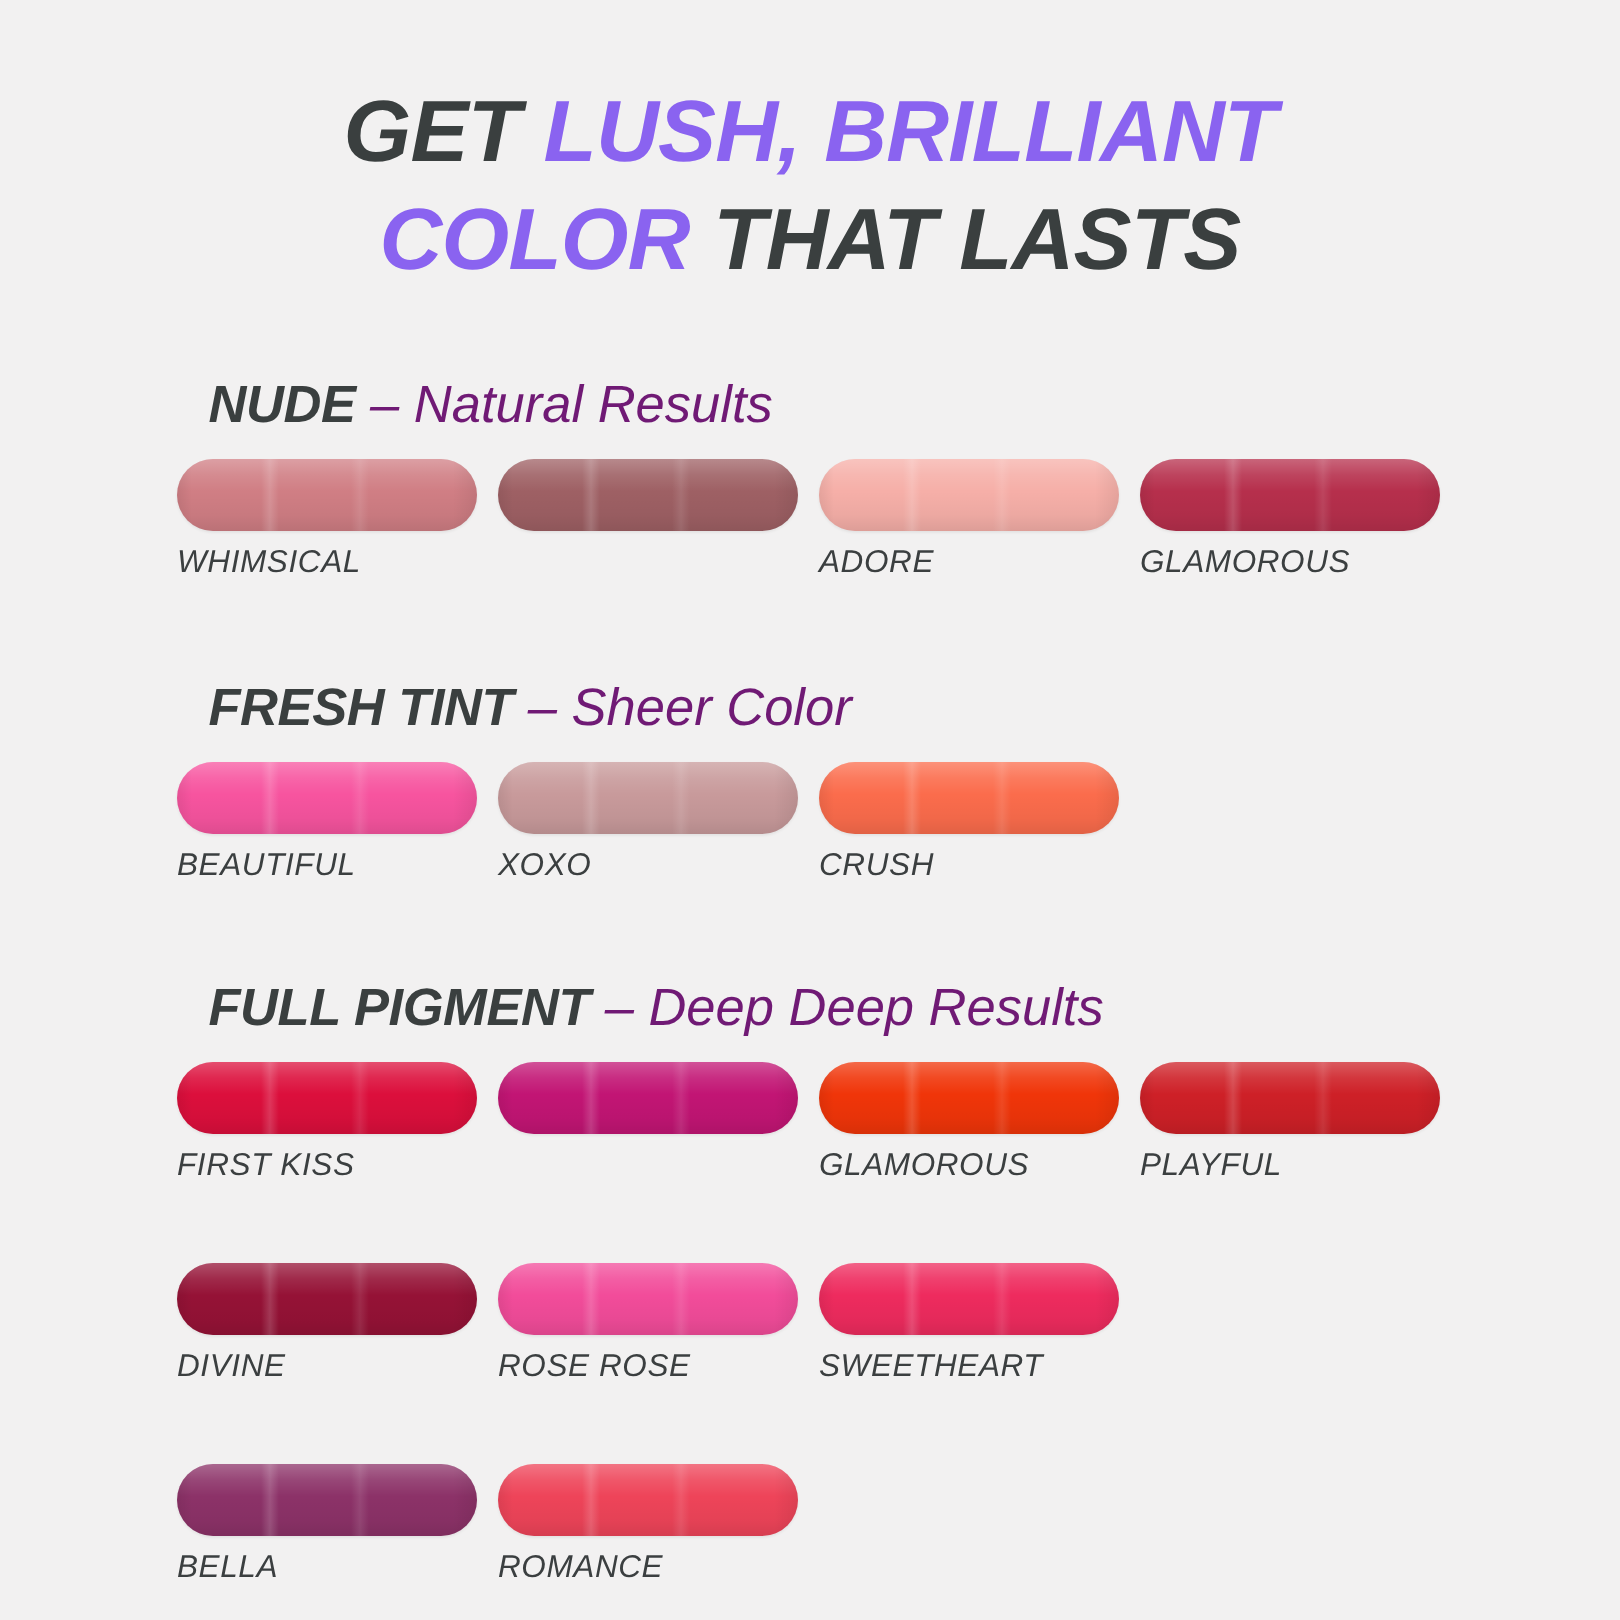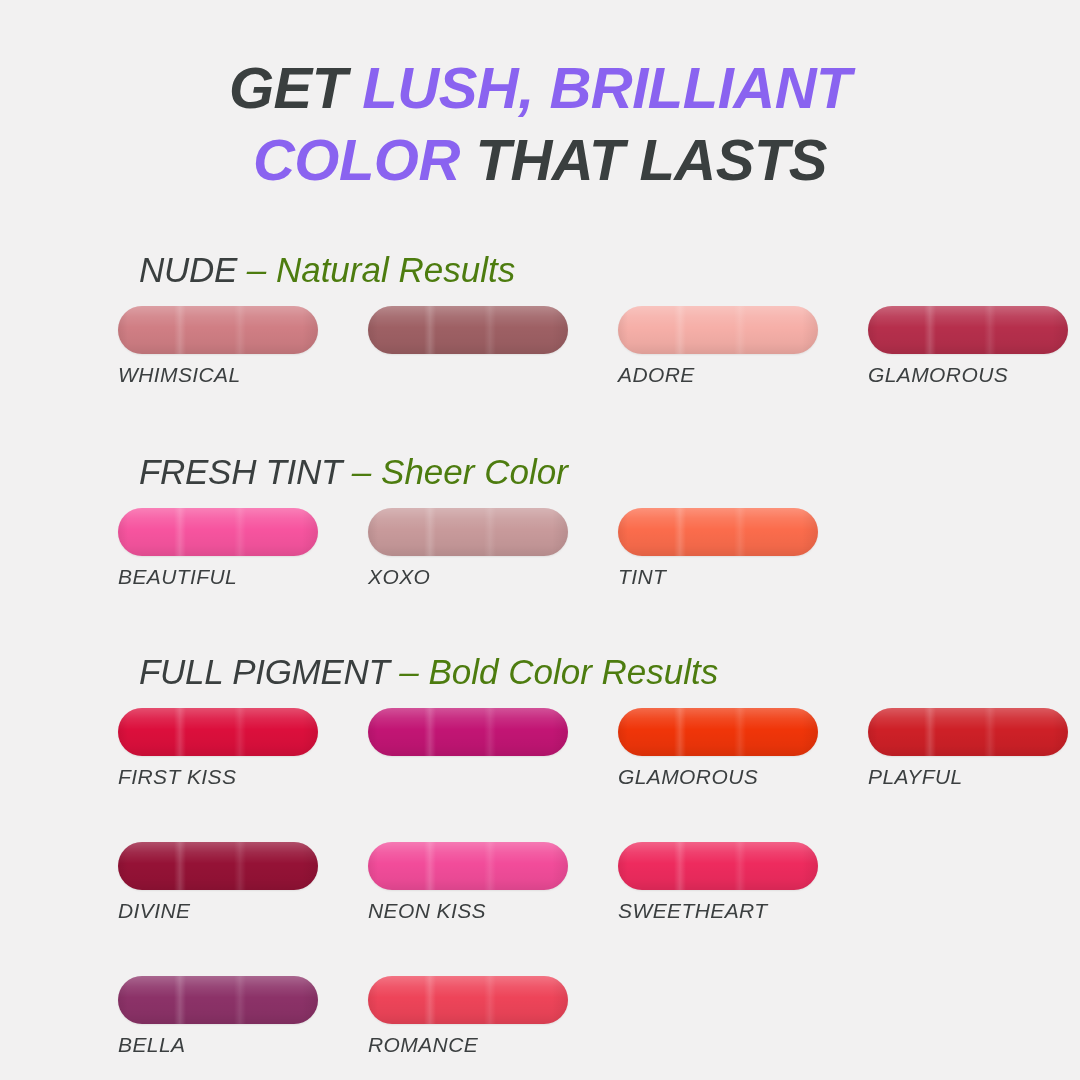--- a/index.html
+++ b/index.html
@@ -43,29 +43,28 @@
   .section { position: absolute; left: 0; width: 1080px; }
   .section-heading {
     position: relative;
     margin-left: 139px;
     font-size: 35px;
     line-height: 44px;
     font-style: italic;
     color: #3a3f3f;
     white-space: nowrap;
   }
-  .sh-strong { font-weight: normal; letter-spacing: -0.3px; }
-  .sh-light  { font-weight: 300; color: #4d7c0f; }
+  .sh-strong { font-weight: bold; letter-spacing: -0.3px; }
+  .sh-light  { font-weight: 300; color: #701a75; }
 
   .swatch-rows { margin-top: 14px; }
   .swatch-row {
     display: flex;
     margin-left: 118px;
     margin-bottom: 52px;
-    gap: 36px;
   }
   .swatch-row:last-child { margin-bottom: 0; }
 
   .swatch-cell {
     width: 200px;
     margin-right: 14px;
     position: relative;
   }
 
   .swatch {
@@ -165,30 +164,30 @@
         <div class="swatch-cell">
           <div class="swatch" style="background:#f7549f"></div>
           <div class="swatch-label">BEAUTIFUL</div>
         </div>
         <div class="swatch-cell">
           <div class="swatch" style="background:#c89a9b"></div>
           <div class="swatch-label">XOXO</div>
         </div>
         <div class="swatch-cell">
           <div class="swatch" style="background:#fb6c4c"></div>
-          <div class="swatch-label">TINT</div>
+          <div class="swatch-label">CRUSH</div>
         </div>
       </div>
     </div>
   </div>
 
   <div class="section" style="top:650px;">
     <div class="section-heading">
       <span class="sh-strong">FULL PIGMENT</span>
-      <span class="sh-light">– Bold Color Results</span>
+      <span class="sh-light">– Deep Deep Results</span>
     </div>
     <div class="swatch-rows">
 
       <div class="swatch-row">
         <div class="swatch-cell">
           <div class="swatch" style="background:#dc0f3c"></div>
           <div class="swatch-label">FIRST KISS</div>
         </div>
         <div class="swatch-cell">
           <div class="swatch" style="background:#c21574"></div>
@@ -203,21 +202,21 @@
         </div>
       </div>
 
       <div class="swatch-row">
         <div class="swatch-cell">
           <div class="swatch" style="background:#951236"></div>
           <div class="swatch-label">DIVINE</div>
         </div>
         <div class="swatch-cell">
           <div class="swatch" style="background:#f24c9a"></div>
-          <div class="swatch-label">NEON KISS</div>
+          <div class="swatch-label">ROSE ROSE</div>
         </div>
         <div class="swatch-cell">
           <div class="swatch" style="background:#ee2b5e"></div>
           <div class="swatch-label">SWEETHEART</div>
         </div>
       </div>
 
       <div class="swatch-row">
         <div class="swatch-cell">
           <div class="swatch" style="background:#8c3268"></div>

